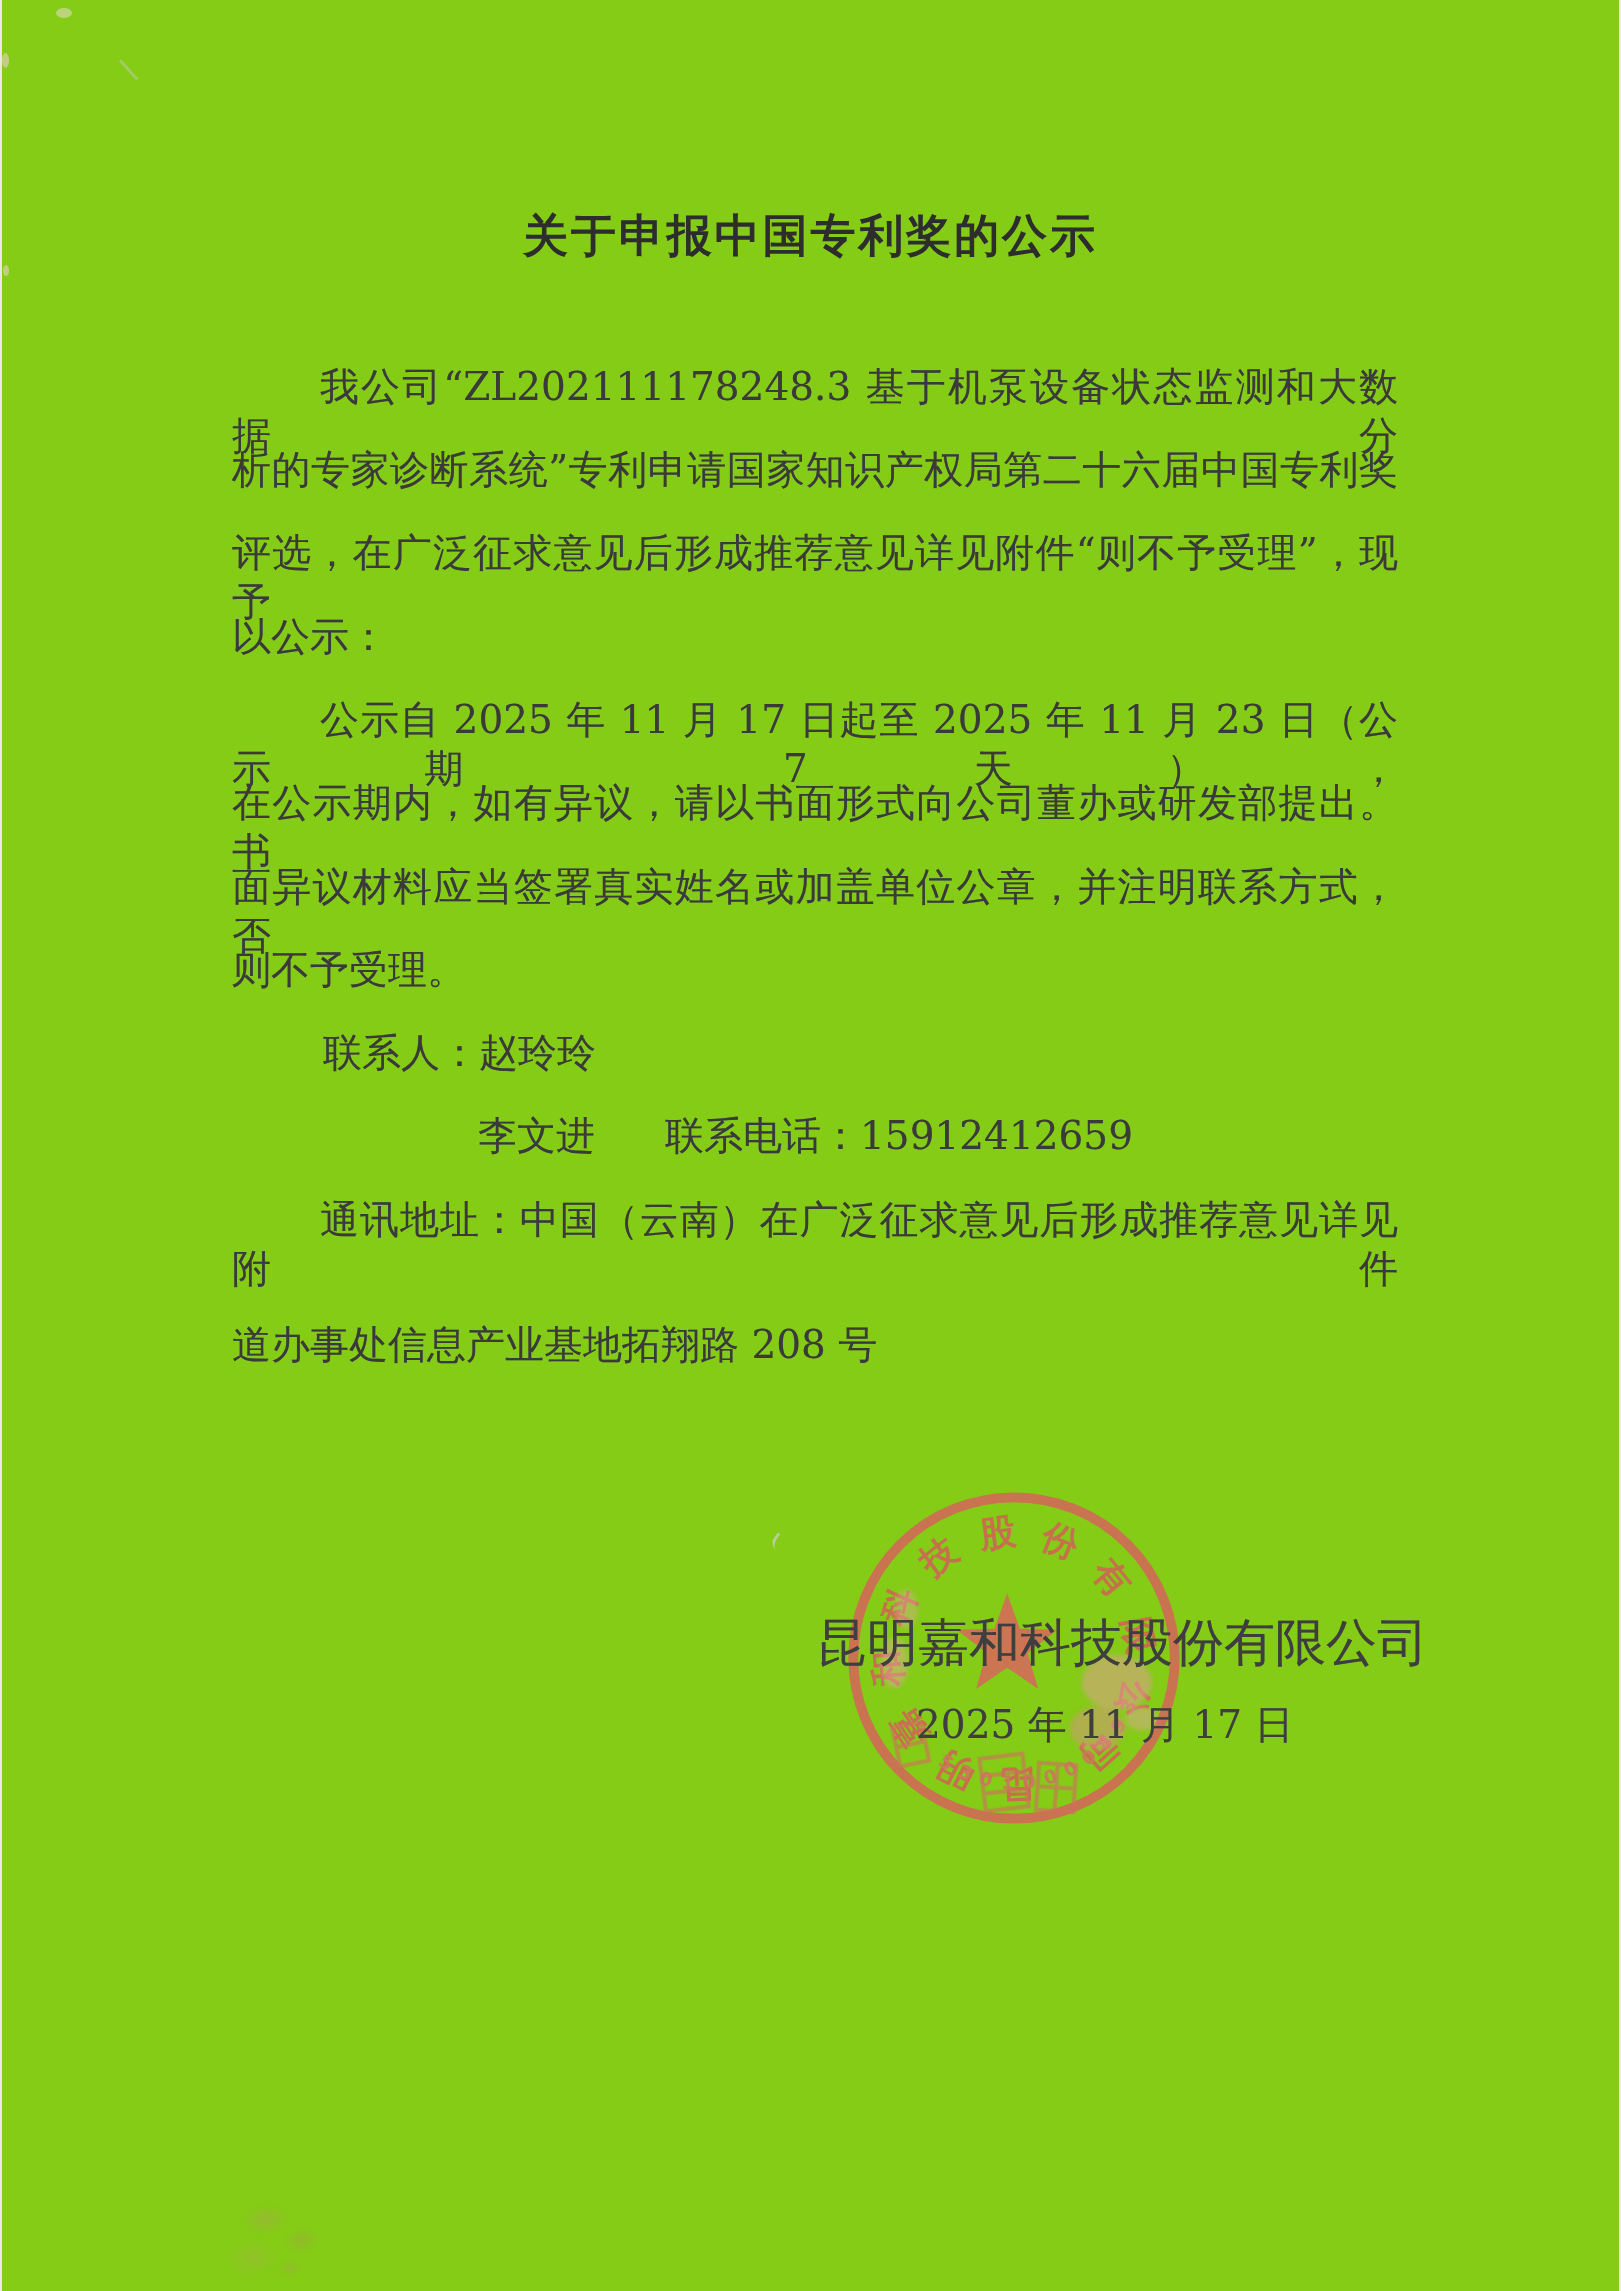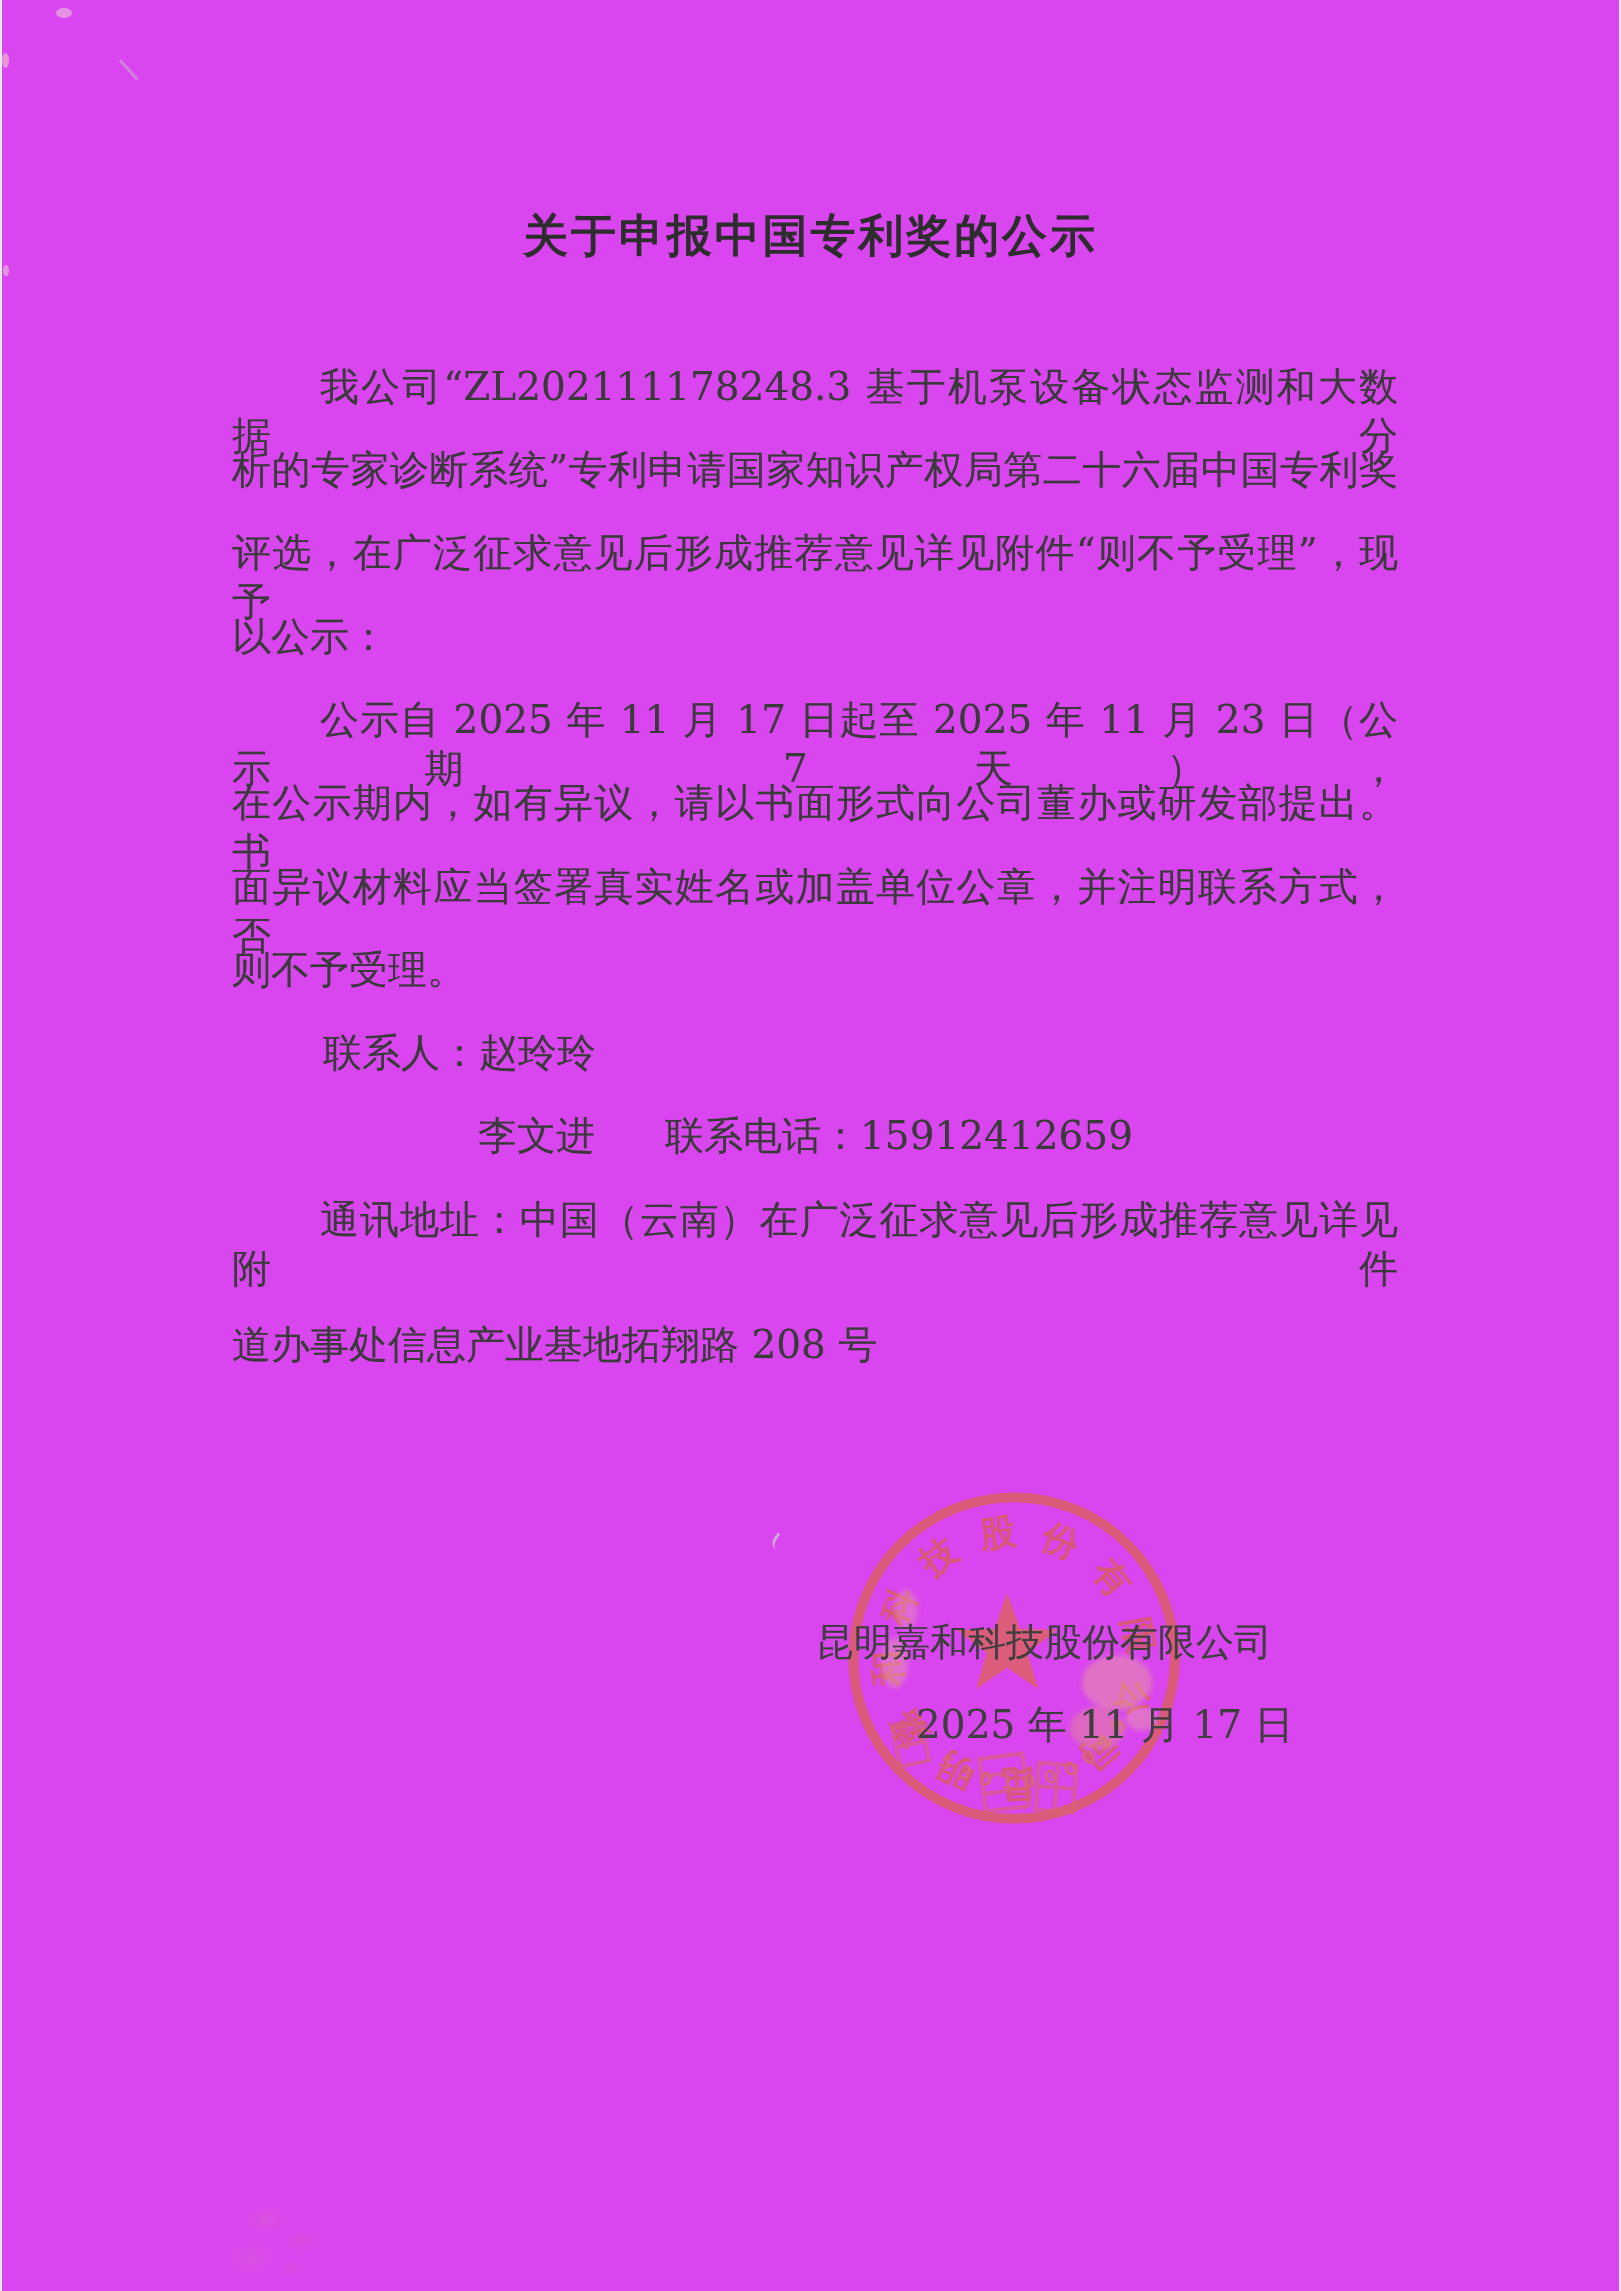--- a/index.html
+++ b/index.html
@@ -1,19 +1,19 @@
 <!DOCTYPE html>
 <html><head>
 <meta charset="utf-8">
 <style>
   html,body{margin:0;padding:0;background:#e8e8e8;}
   .page{
     position:relative;
     width:1617px;height:2292px;
-    background:#d946ef;
+    background:#84cc16;
     font-family:"DejaVu Serif","Liberation Serif",serif;
     color:#3a3a3a;
     overflow:hidden;
     margin:0 auto;
   }
   .title{
     position:absolute;top:206px;left:0;width:100%;
     text-align:center;
     font-size:45px;font-weight:bold;letter-spacing:2.9px;
     color:#2d2d2d;z-index:3;
@@ -29,21 +29,21 @@
   .row{ position:absolute;left:0;width:1621px;height:55px;z-index:3; }
   .seg{
     position:absolute;top:0;
     font-size:39px;line-height:49px;color:#3a3a3a;
     white-space:nowrap;
     text-shadow:0 0 0.6px rgba(70,70,70,.45);
     text-align:right;
   }
   .sig{
     position:absolute;z-index:3;
-    font-size:38px;line-height:47px;color:#3e3e3e;
+    font-size:51px;line-height:47px;color:#3e3e3e;
     white-space:nowrap;
     text-shadow:0 0 0.6px rgba(70,70,70,.45);
   }
   .seal{
     position:absolute;left:816px;top:1462px;
     width:392px;height:392px;z-index:2;
     opacity:.93;
   }
   .ring-char{
     font-size:37px;fill:#d85c5c;font-weight:bold;

